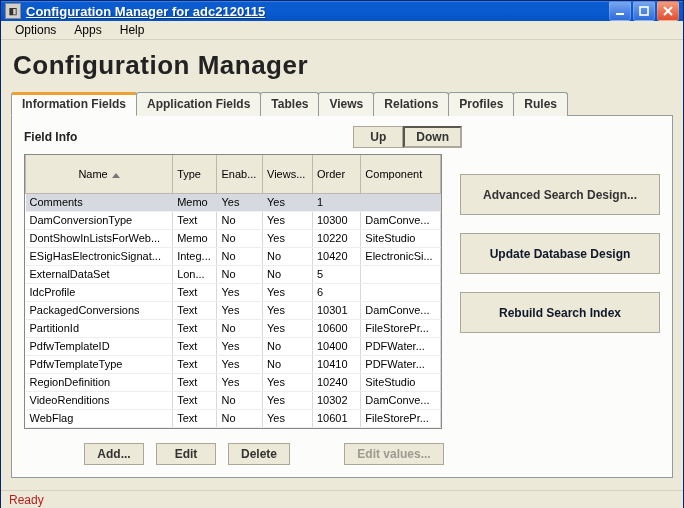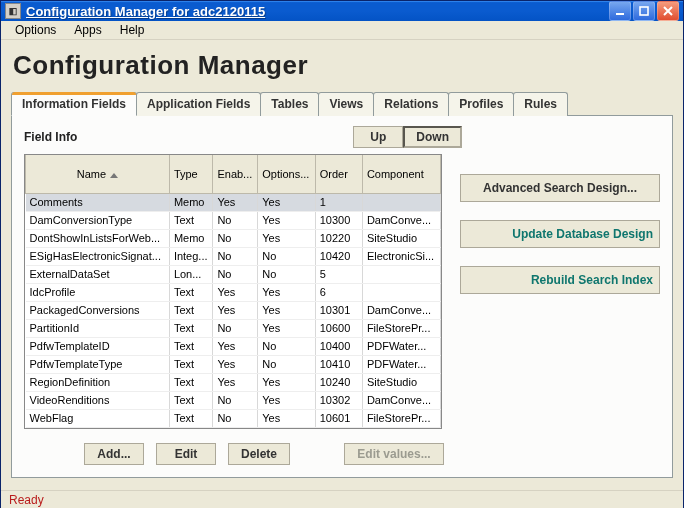--- a/index.html
+++ b/index.html
@@ -40,22 +40,22 @@
   .tablewrap { flex: 1; border: 1px solid #888; background:#fff; overflow:hidden; }
   table { width: 100%; border-collapse: collapse; font-size: 11px; }
   th { background: #ece9d8; border: 1px solid #bdb9aa; border-top:none; padding: 13px 4px; text-align: left; font-weight: normal; cursor: pointer; white-space:nowrap; overflow:hidden; text-overflow:ellipsis; }
   th.sorted { font-weight:normal; }
   td { border-right: 1px solid #d8d8d8; border-bottom: 1px solid #eee; padding: 1px 4px; height: 15px; line-height:15px; white-space:nowrap; overflow:hidden; text-overflow:ellipsis;}
   tr.sel td { background: #d6dae0; }
   col.c0{width:28.7%} col.c1{width:6.7%} col.c2{width:7%} col.c3{width:10.5%} col.c4{width:11%} col.c5{width:13.5%}
   .sort-ind { display:inline-block; vertical-align:middle; margin-left:4px; width:0;height:0;border-left:4px solid transparent;border-right:4px solid transparent;border-bottom:5px solid #777;}
   
   .sidepanel { width: 200px; display: flex; flex-direction: column; gap: 18px; padding-top: 20px; }
-  .bigbtn { height: 28px; border:1px solid #aca899; background:#ece9d8; font-size:12px; font-weight:bold; cursor:pointer; color:#333; }
-  .bigbtn[disabled] { color:#0f766e; cursor:default;text-align:right; }
+  .bigbtn { height: 41px; border:1px solid #aca899; background:#ece9d8; font-size:12px; font-weight:bold; cursor:pointer; color:#333; }
+  .bigbtn[disabled] { color:#0f172a; cursor:default; }
   
   .bottombar { display:flex; justify-content:flex-start; gap:12px; margin-top:14px; padding-left:60px; }
   .bottombar .btn { min-width:60px; text-align:center; }
   .bottombar .btn[disabled]{ color:#9b9b90; }
   .bottombar .gap { width:30px; }
   
   .statusbar { height: 20px; background:#ece9d8; border-top:1px solid #d6d2c2; padding:2px 8px; font-size:12px; color:#b91c1c;}
 </style>
 </head>
 <body>
@@ -121,21 +121,21 @@
                 <col class="c2">
                 <col class="c3">
                 <col class="c4">
                 <col class="c5">
               </colgroup>
             <thead>
                 <tr id="thead-row">
                   <th class="sorted" style="text-align: center;">Name<span class="sort-ind"></span></th>
                   <th>Type</th>
                   <th>Enab...</th>
-                  <th>Options...</th>
+                  <th>Views...</th>
                   <th>Order</th>
                   <th>Component</th>
                 </tr>
               </thead>
             <tbody id="tbody">
                 <tr class="sel">
                   <td>Comments</td>
                   <td>Memo</td>
                   <td>Yes</td>
                   <td>Yes</td>

